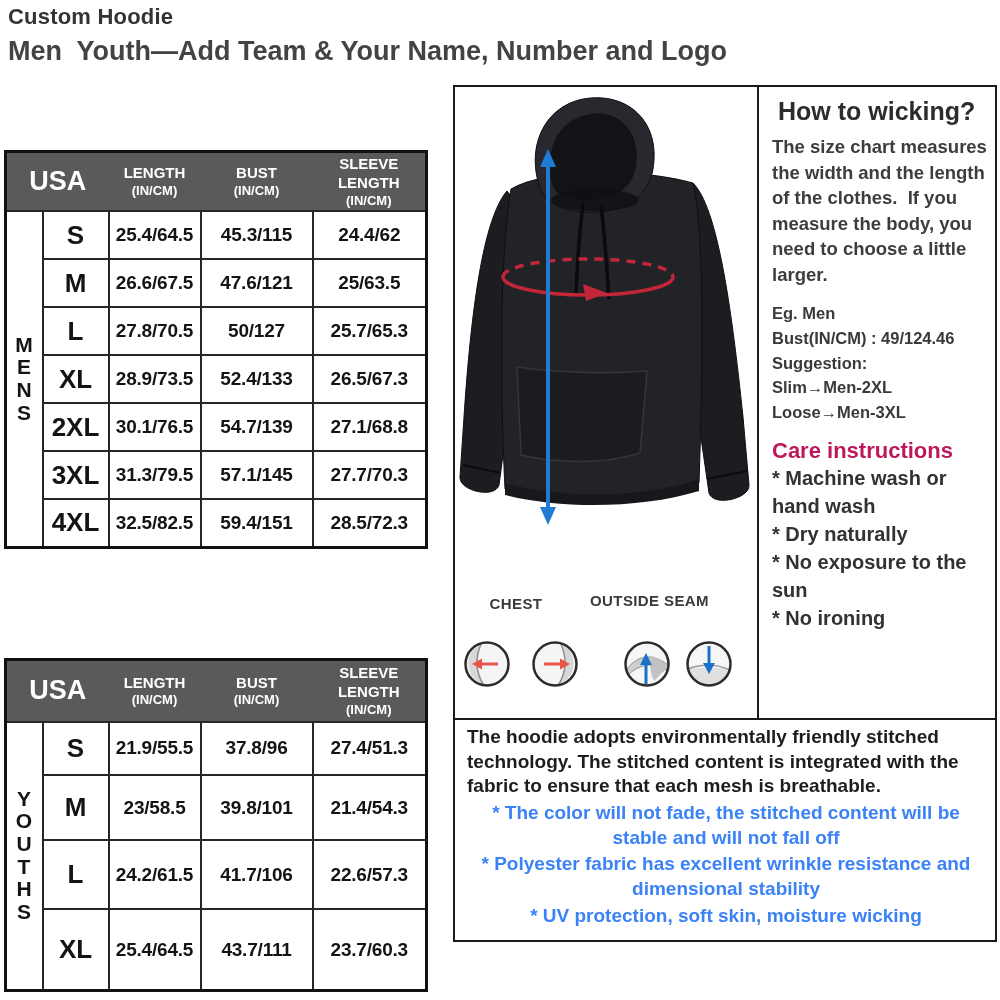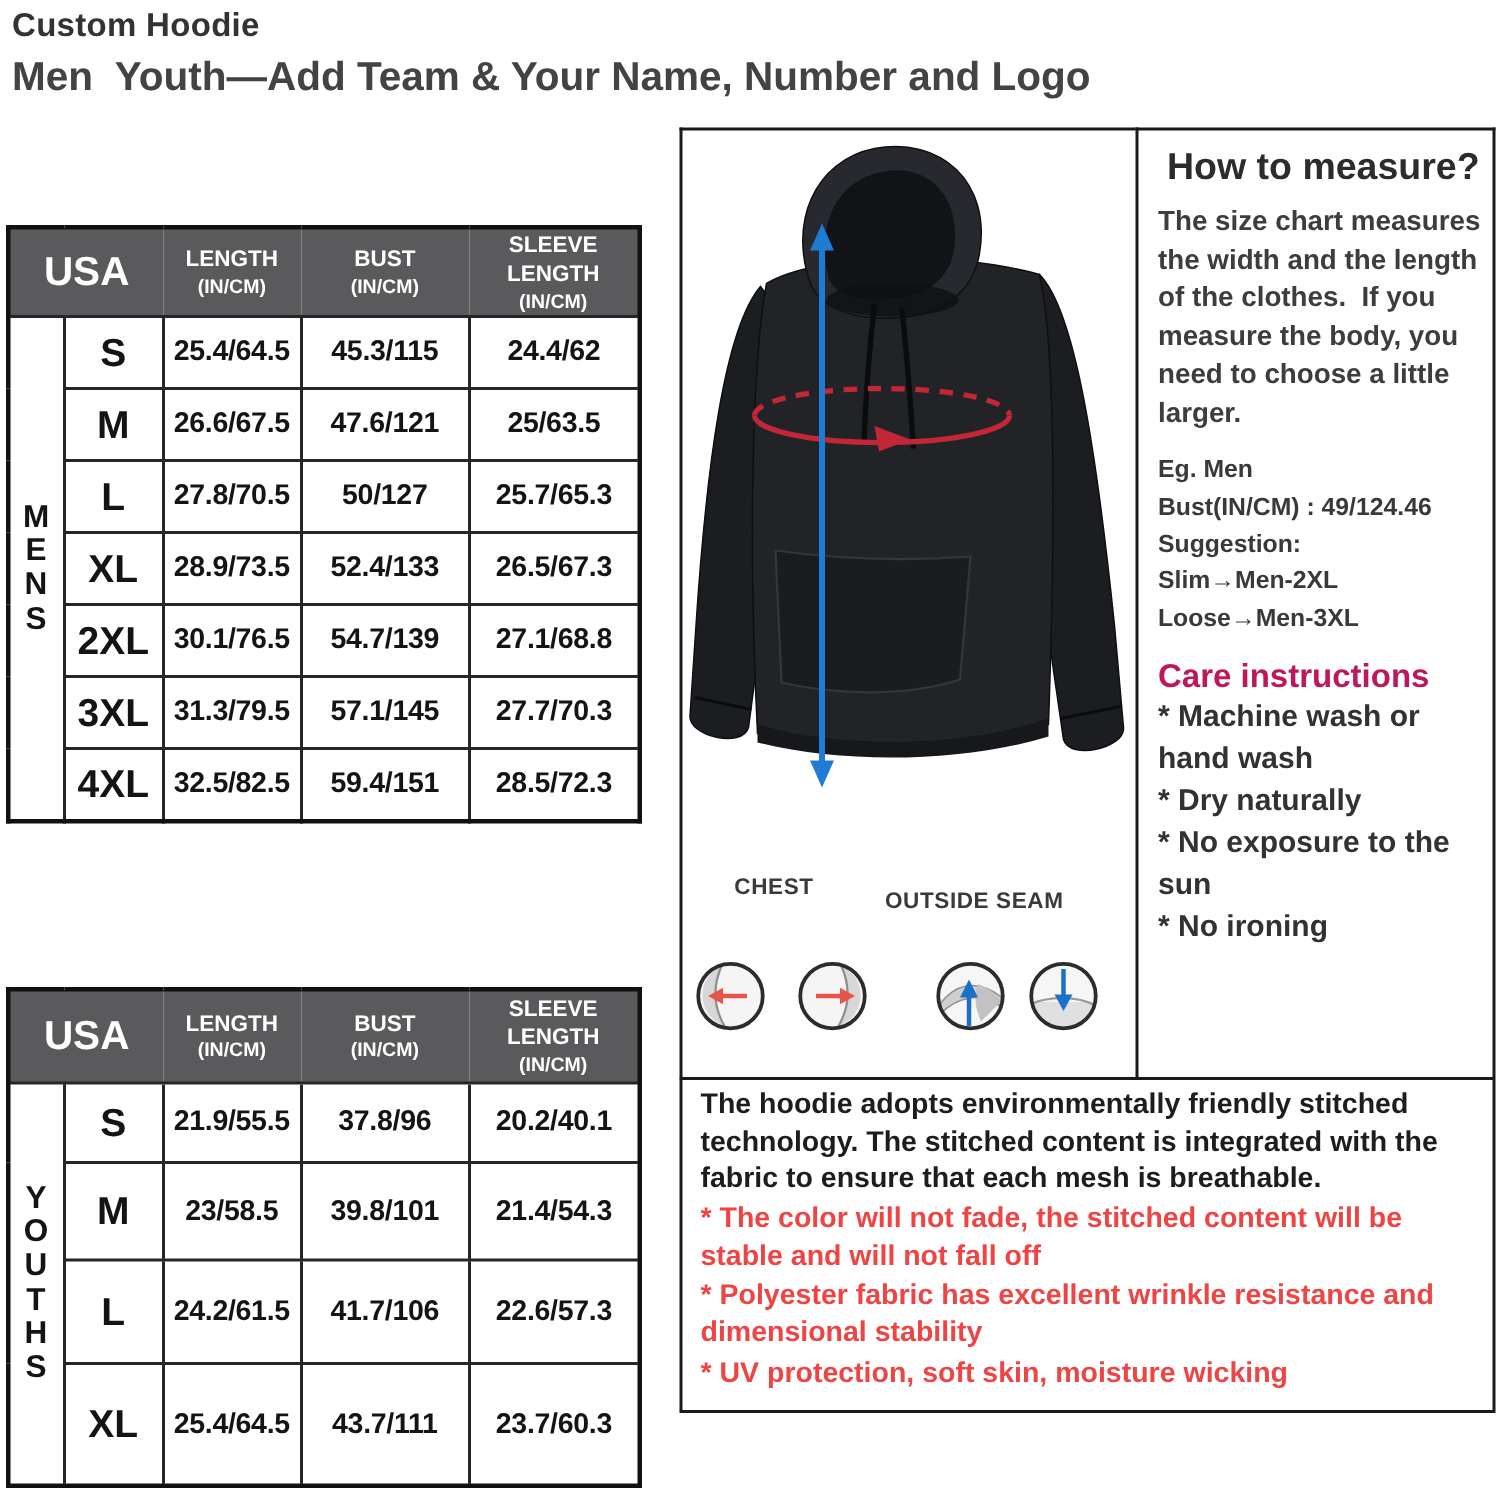--- a/index.html
+++ b/index.html
@@ -46,24 +46,24 @@
   .bottom-box{position:absolute;left:453px;top:718px;width:544px;height:224px;
     border:2px solid #1a1a1a;background:#fff;box-sizing:border-box;padding:5px 10px 0 12px;}
   
   .measure-heading{font-size:25px;font-weight:700;color:#2c2c2e;margin:4px 0 8px 6px;}
   .measure-body{font-size:18.5px;font-weight:700;color:#3d3d3f;line-height:1.38;white-space:pre-wrap;}
   .example-block{margin-top:14px;font-size:16.5px;font-weight:700;color:#39393b;line-height:1.5;white-space:pre-line;}
   .care-heading{margin-top:13px;font-size:22px;font-weight:700;color:#be185d;}
   .care-item{font-size:20px;font-weight:700;color:#323234;line-height:1.4;}
   
   .bottom-par{font-size:19px;font-weight:700;color:#1d1d1f;line-height:1.3;}
-  .bottom-bullet{font-size:19px;font-weight:700;color:#ef4444;line-height:1.3;margin-top:2px;}
+  .bottom-bullet{font-size:19px;font-weight:700;color:#3b82f6;line-height:1.3;margin-top:2px;text-align:center;}
   
   .diagram-label{position:absolute;font-size:15px;font-weight:700;color:#3a3a3c;text-align:center;letter-spacing:.4px;}
-  .chest-label{left:0;top:496px;width:122px;}
+  .chest-label{left:0;top:508px;width:122px;}
   .seam-label{left:110px;top:505px;width:144px;text-align:right;}
   .measure-icon{position:absolute;width:50px;height:50px;}
   .icon-1{left:7px;top:552px;}  .icon-2{left:75px;top:552px;}
   .icon-3{left:167px;top:552px;}.icon-4{left:229px;top:552px;}
   svg{display:block;}
 </style>
 </head>
 <body>
 
 <div class="page-title">Custom Hoodie</div>
@@ -173,21 +173,21 @@
     <tr>
       <td class="group-cell" rowspan="4">Y
 O
 U
 T
 H
 S</td>
       <td class="size-cell">S</td>
       <td class="val-cell">21.9/55.5</td>
       <td class="val-cell">37.8/96</td>
-      <td class="val-cell">20.2/40.1</td>
+      <td class="val-cell">27.4/51.3</td>
     </tr>
     <tr>
       <td class="size-cell">M</td>
       <td class="val-cell">23/58.5</td>
       <td class="val-cell">39.8/101</td>
       <td class="val-cell">21.4/54.3</td>
     </tr>
     <tr>
       <td class="size-cell">L</td>
       <td class="val-cell">24.2/61.5</td>
@@ -268,21 +268,21 @@
     <circle cx="25" cy="25" r="21.5" fill="#f6f6f6"></circle>
     <path d="M 4,29 A 21.5 21.5 0 0 0 46,29 Z" fill="#e0e0e0"></path>
     <path d="M 4,30 C 16,25 34,25 46,31" fill="none" stroke="#9a9a9a" stroke-width="1.5"></path>
     <line x1="25" y1="7" x2="25" y2="25" stroke="#1a72c8" stroke-width="3"></line>
     <path d="M 25,35 L 19,24 L 31,24 Z" fill="#1a72c8"></path>
     <circle cx="25" cy="25" r="21.5" fill="none" stroke="#2c2c2c" stroke-width="2.5"></circle>
   </svg>
 </div>
 
 <div class="measure-panel">
-  <div class="measure-heading">How to measure?</div>
+  <div class="measure-heading">How to wicking?</div>
   <div class="measure-body">The size chart measures the width and the length of the clothes.  If you measure the body, you need to choose a little larger.</div>
   <div class="example-block">Eg. Men
 Bust(IN/CM) : 49/124.46
 Suggestion:
 Slim→Men-2XL
 Loose→Men-3XL</div>
   <div class="care-heading">Care instructions</div>
   <div class="care-item">* Machine wash or hand wash</div>
   <div class="care-item">* Dry naturally</div>
   <div class="care-item">* No exposure to the sun</div>

